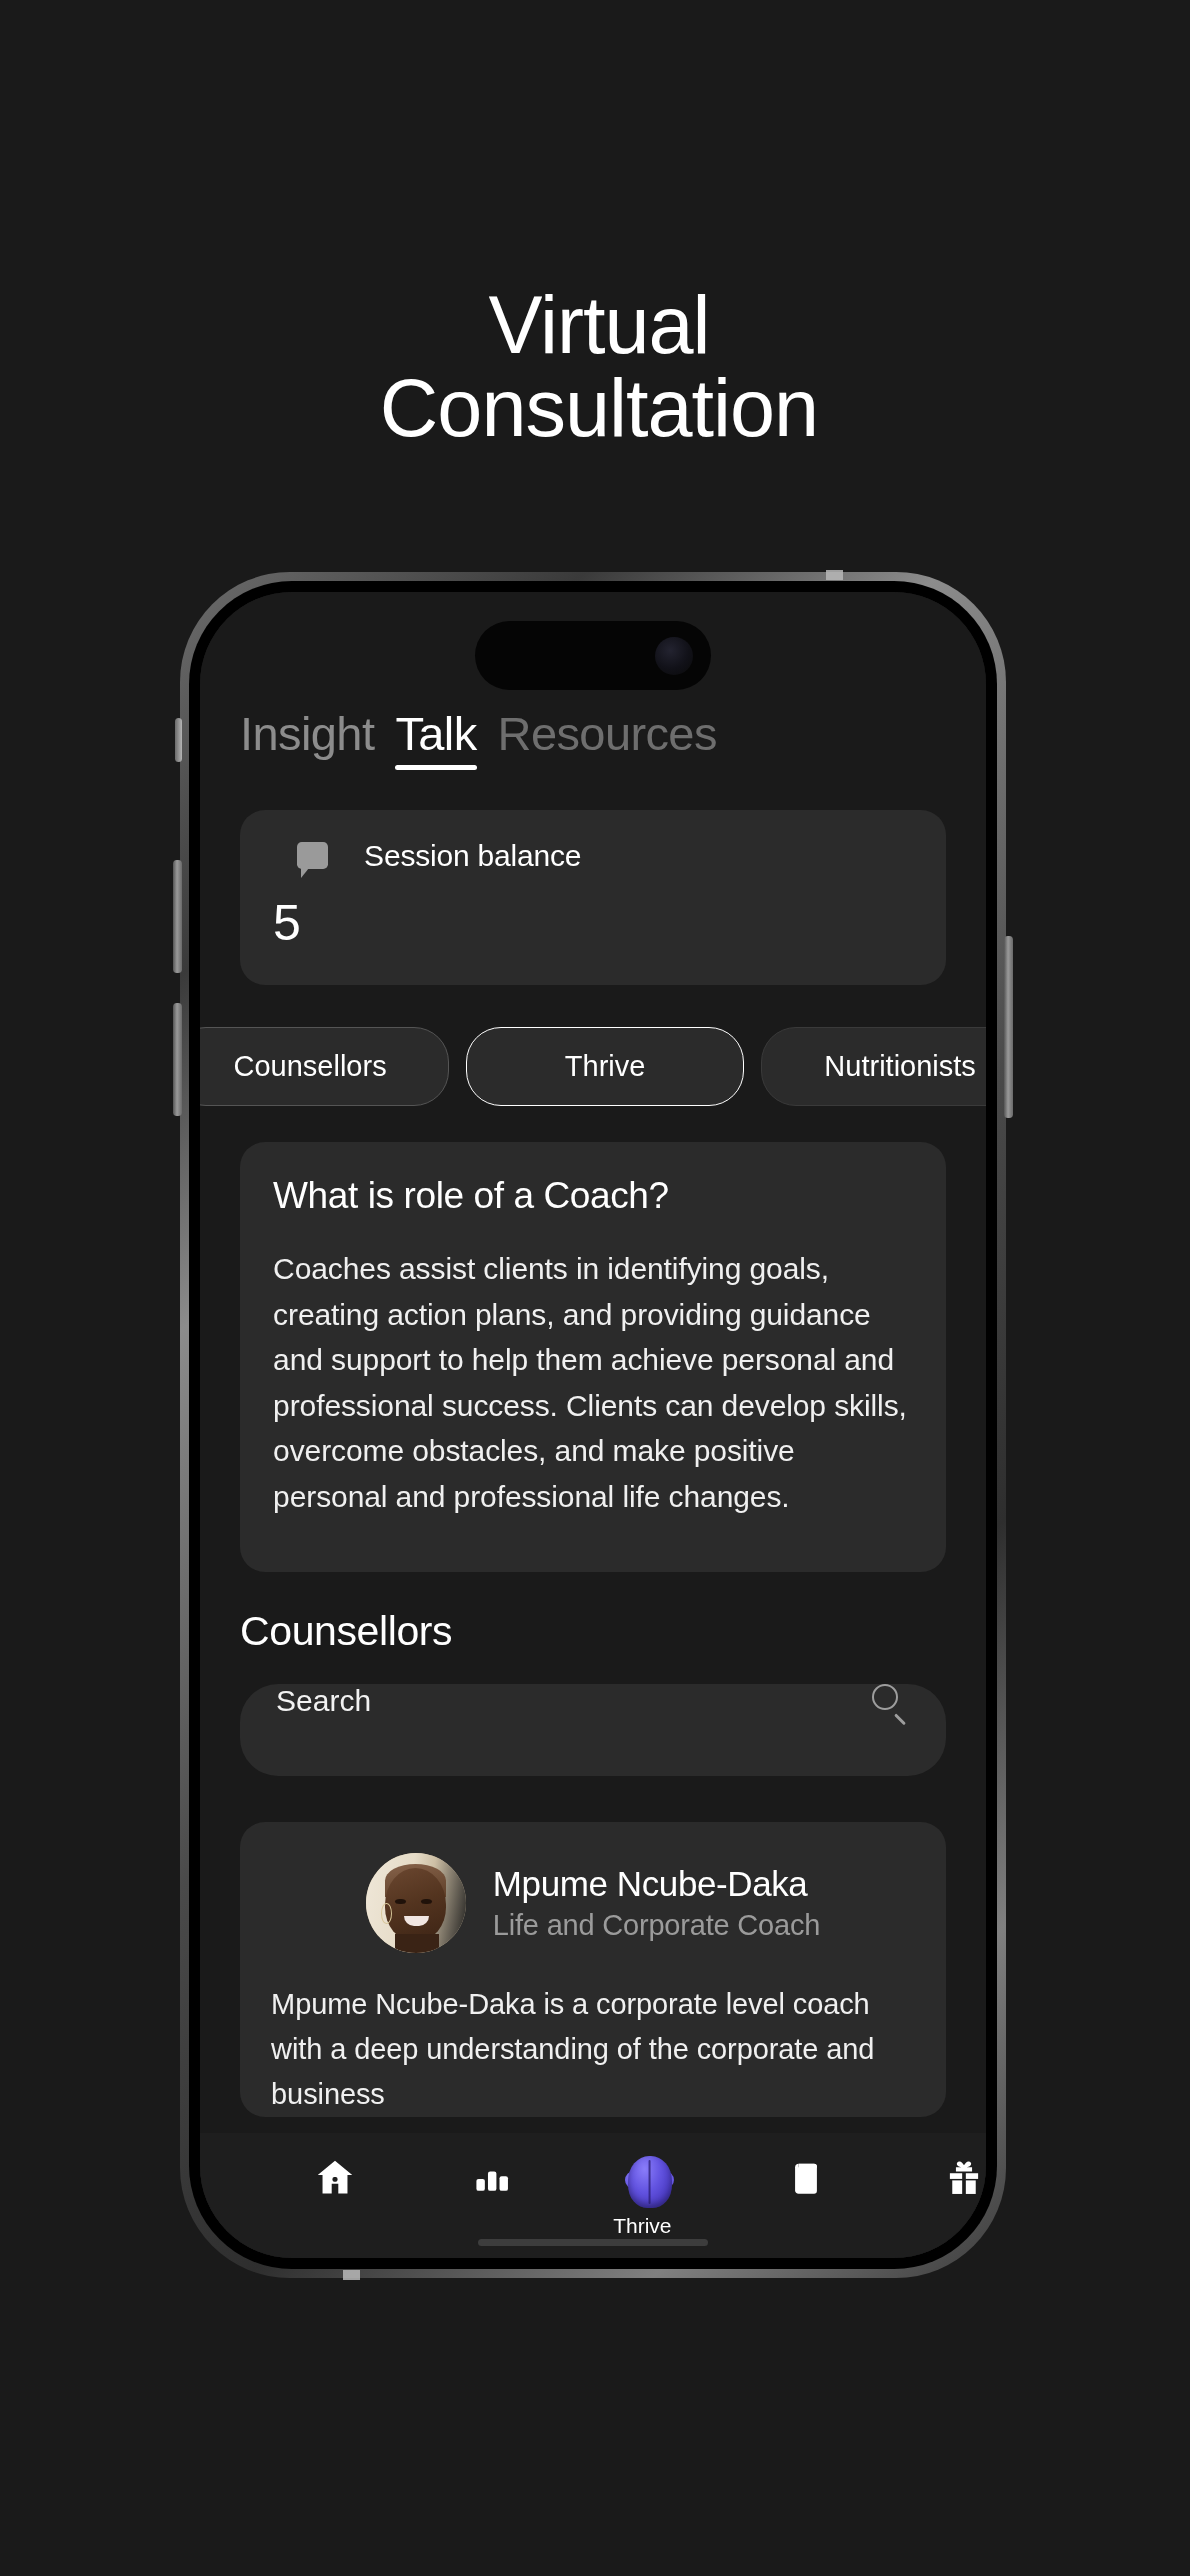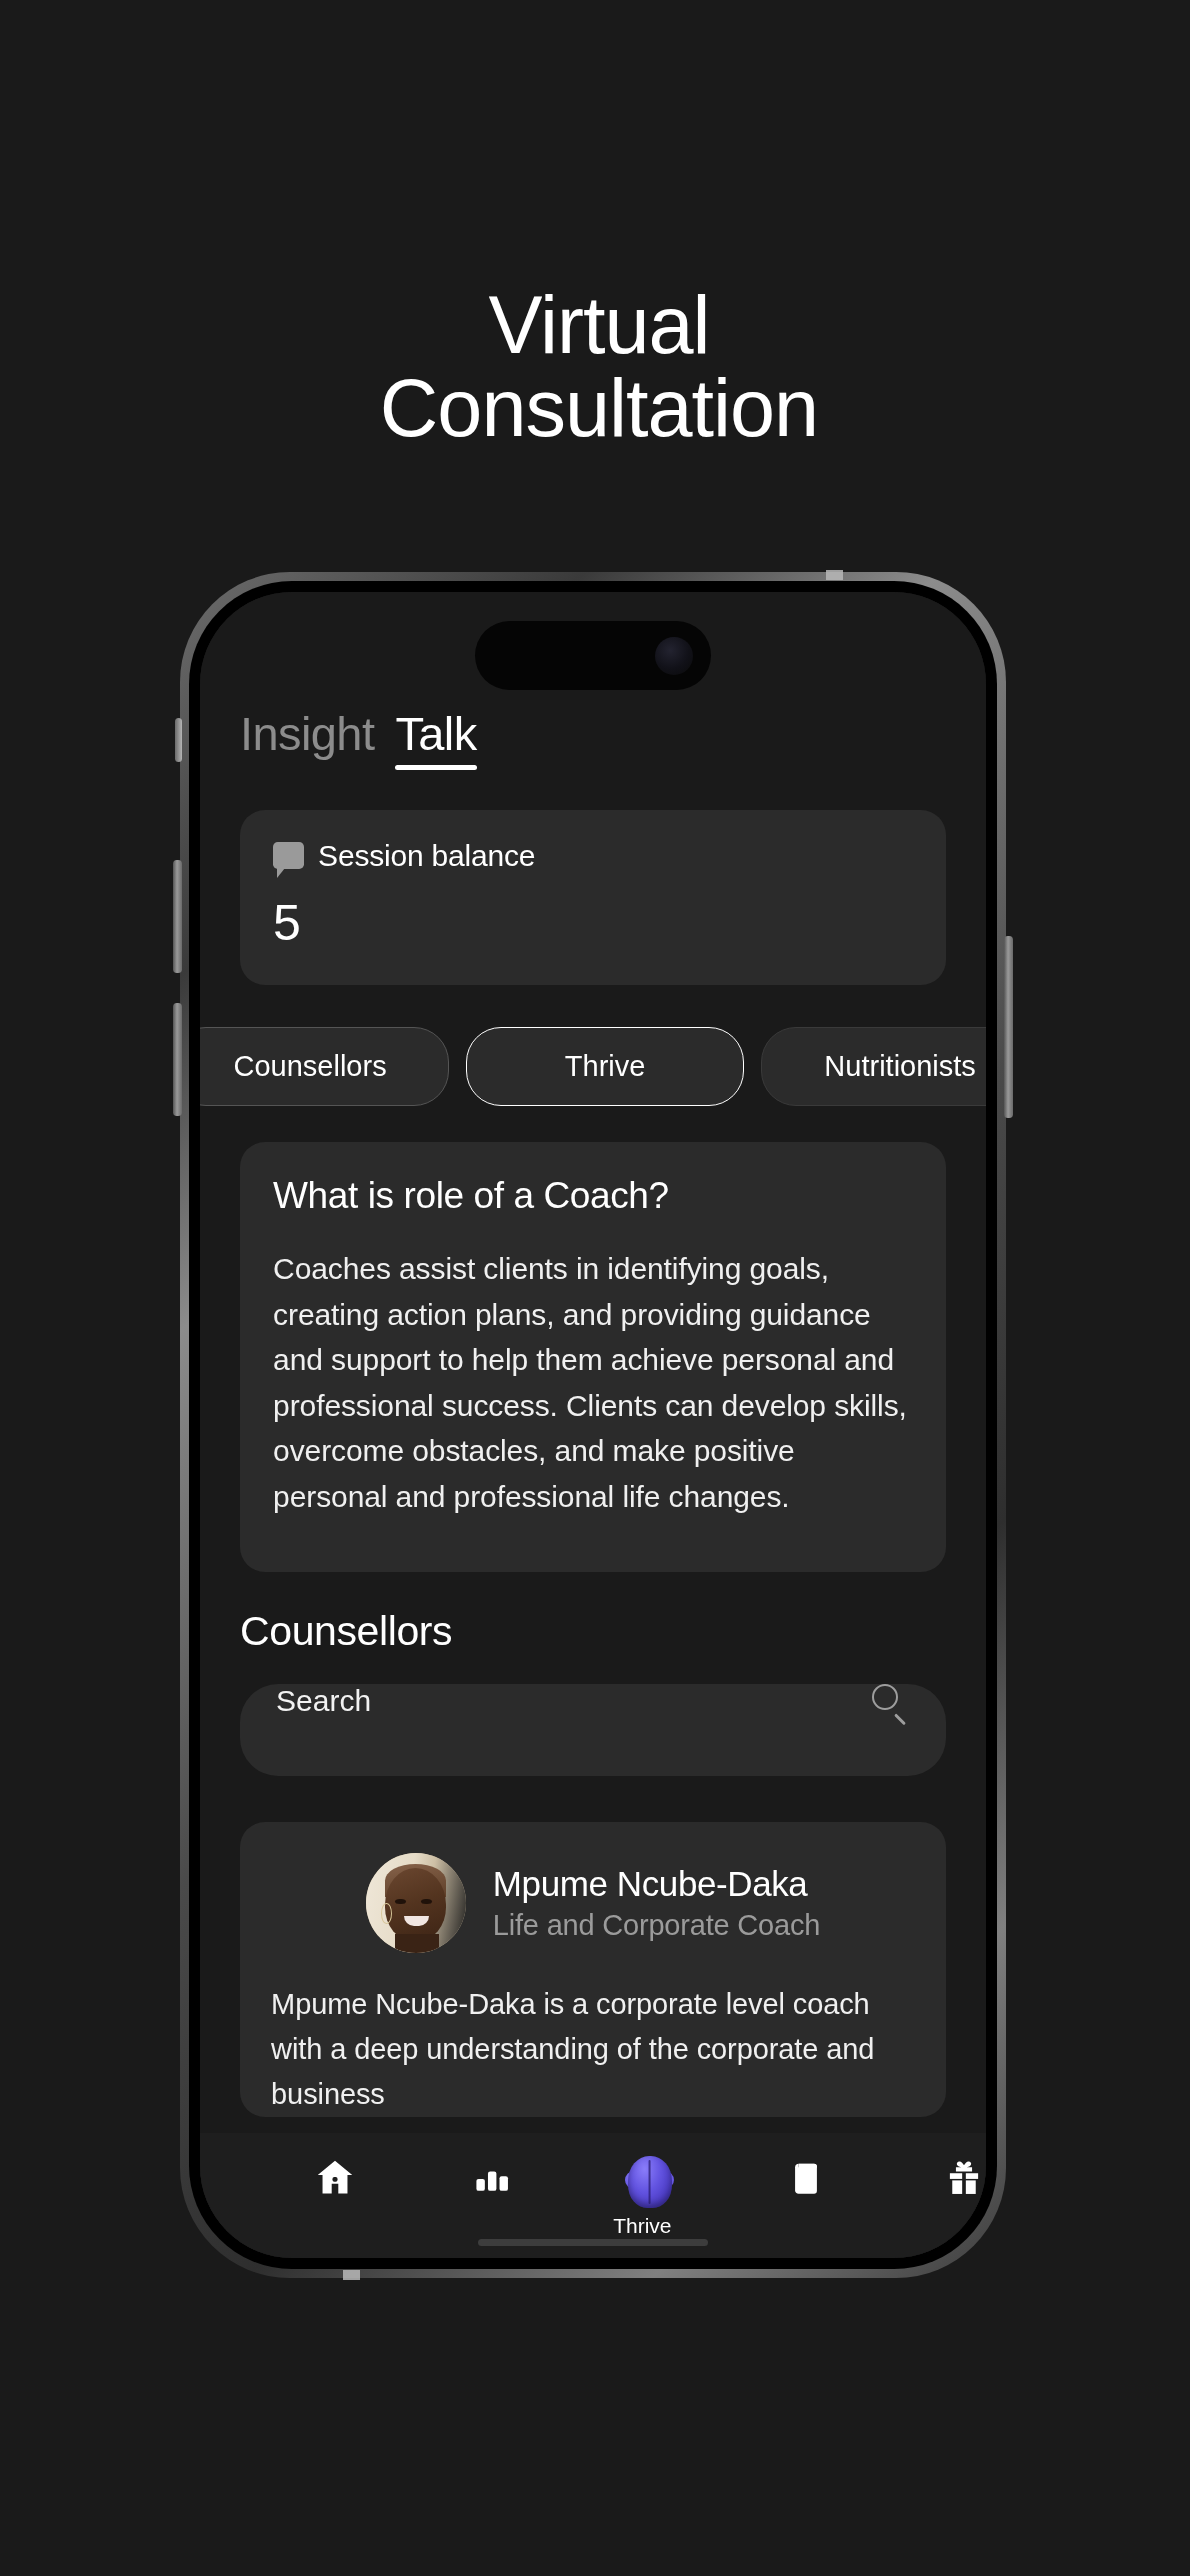--- a/index.html
+++ b/index.html
@@ -144,21 +144,22 @@
   
   .balance-card {
     margin: 0 40px 42px 40px;
     background: #2b2b2b;
     border-radius: 25px;
     padding: 29px 33px 33px 33px;
   }
   .balance-head {
     display: flex;
     align-items: center;
-    gap: 14px;
+    gap: 36px;
+    margin-left: 24px;
   }
   .bubble-icon {
     width: 31px; height: 27px;
     position: relative;
     flex: none;
   }
   .bubble-icon .b-body {
     position: absolute; inset: 0;
     background: #9a9a9a;
     border-radius: 4.8px;
@@ -446,20 +447,21 @@
 
         <div class="dynamic-island">
           <div class="di-camera"></div>
         </div>
 
         <div class="app">
 
           <div class="tabs">
             <div class="tab tab-inactive-1">Insight</div>
             <div class="tab tab-active">Talk</div>
+            <div class="tab tab-inactive-2">Resources</div>
           </div>
 
           <div class="balance-card">
             <div class="balance-head">
               <span class="bubble-icon">
                 <span class="b-body"></span>
                   <span class="b-tail"></span>
               </span>
               <span class="balance-label">Session balance</span>
             </div>

